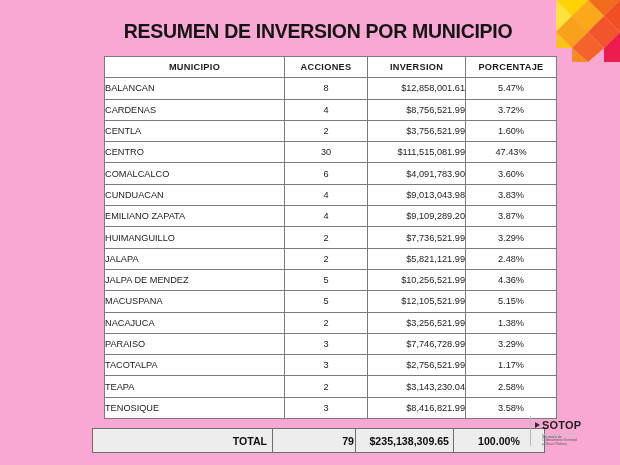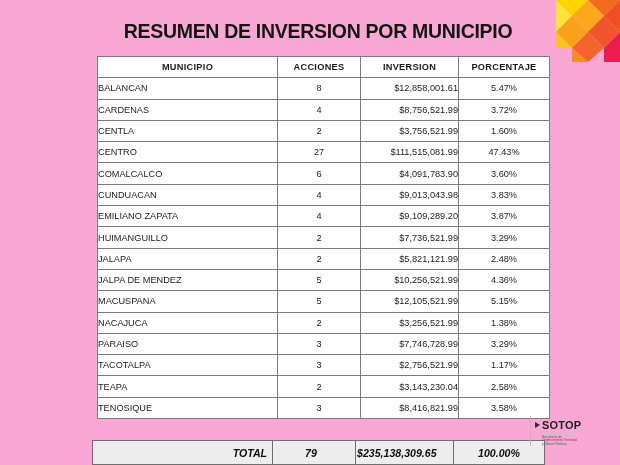--- a/index.html
+++ b/index.html
@@ -45,21 +45,21 @@
     letter-spacing: -0.3px;
     color: #141414;
     font-family: "Liberation Sans", sans-serif;
     white-space: nowrap;
   }
 
   
   .table-wrap {
     position: absolute;
     top: 56px;
-    left: 97px;
+    left: 104px;
     width: 452px;
   }
   table.grid {
     border-collapse: collapse;
     width: 452px;
     table-layout: fixed;
   }
   table.grid td, table.grid th {
     border: 1px solid #7b7b7b;
     padding: 0;
@@ -88,43 +88,42 @@
   col.c-por  { width: 91px; }
 
   td.mun { text-align: left;   padding-left: 4px; }
   td.acc { text-align: center; }
   td.inv { text-align: right;  padding-right: 4px; }
   td.por { text-align: center; }
 
   
   .total-wrap {
     position: absolute;
-    top: 440px;
+    top: 428px;
     left: 92px;
     width: 484px;
-    font-style: italic;
   }
   table.total {
     border-collapse: collapse;
     width: 452px;
     table-layout: fixed;
   }
   table.total td {
     border: 1px solid #6e6e6e;
     background: #EDEDED;
     height: 21px;
     font-size: 10.6px;
     font-weight: bold;
     color: #0d0d0d;
     font-family: "Liberation Sans", sans-serif;
     vertical-align: middle;
   }
   td.t-label { text-align: right;  padding-right: 5px; }
-  td.t-acc   { text-align: left; padding-left: 32px; }
-  td.t-inv   {  padding-right: 4px; }
+  td.t-acc   { text-align: right; padding-left: 32px; }
+  td.t-inv   { text-align: right;  padding-right: 4px; }
   td.t-por   { text-align: center; }
 
   
   .logos {
     position: absolute;
     left: 530px;
     top: 416px;
     display: flex;
     align-items: flex-start;
     gap: 4px;
@@ -241,21 +240,21 @@
             <td class="por">3.72%</td>
           </tr>
         <tr>
             <td class="mun">CENTLA</td>
             <td class="acc">2</td>
             <td class="inv">$3,756,521.99</td>
             <td class="por">1.60%</td>
           </tr>
         <tr>
             <td class="mun">CENTRO</td>
-            <td class="acc">27</td>
+            <td class="acc">30</td>
             <td class="inv">$111,515,081.99</td>
             <td class="por">47.43%</td>
           </tr>
         <tr>
             <td class="mun">COMALCALCO</td>
             <td class="acc">6</td>
             <td class="inv">$4,091,783.90</td>
             <td class="por">3.60%</td>
           </tr>
         <tr>

